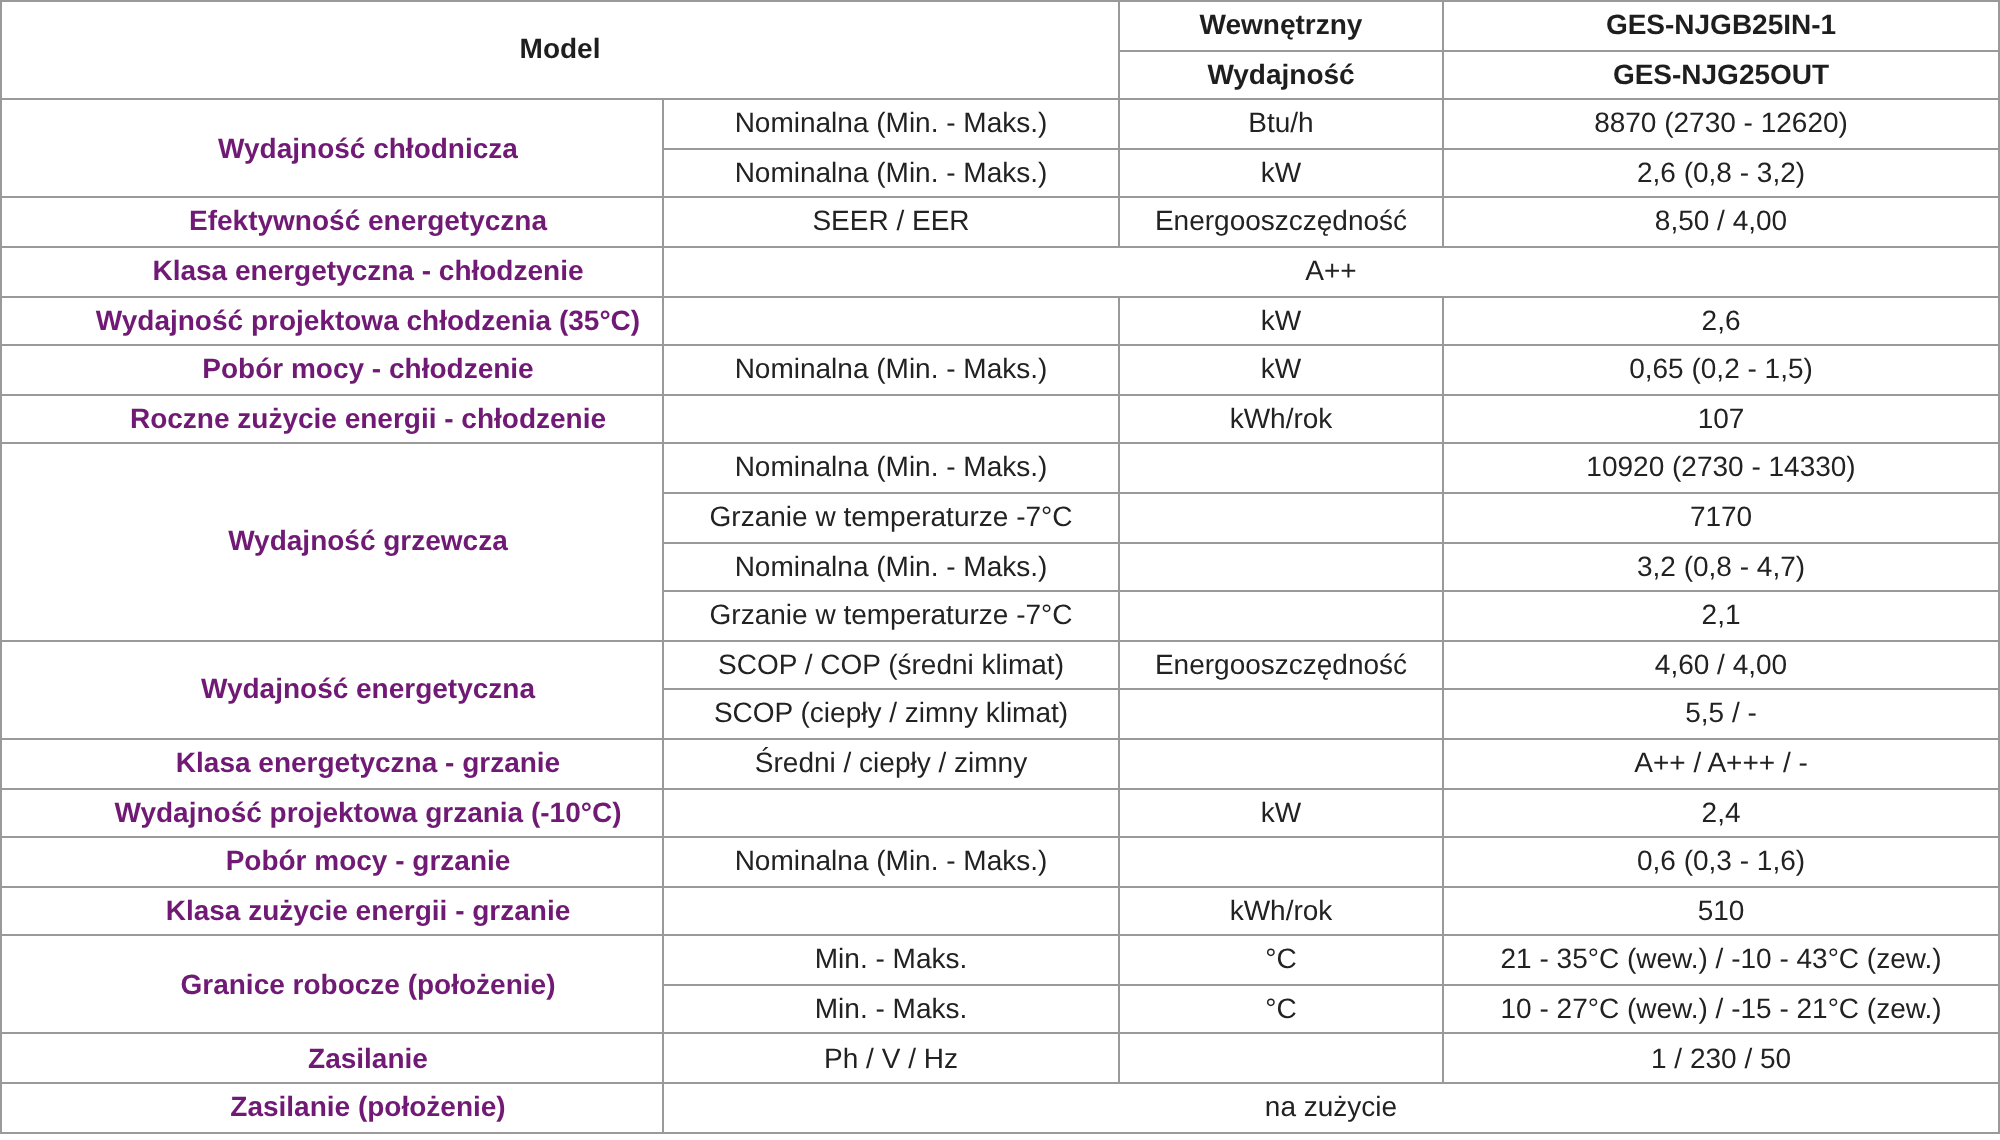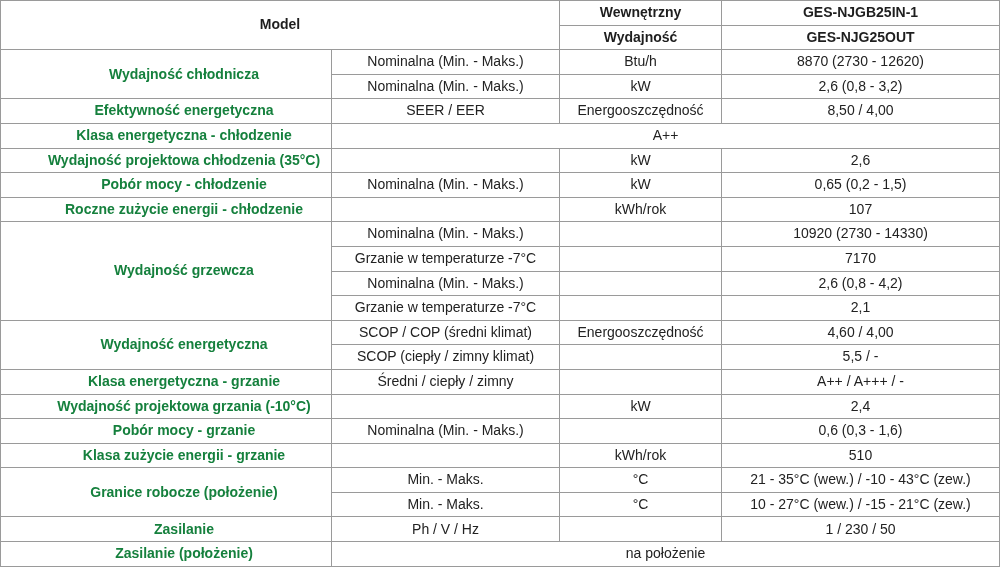--- a/index.html
+++ b/index.html
@@ -1,19 +1,19 @@
 <!DOCTYPE html>
 <html><head>
 <meta charset="utf-8">
 <style>
   html, body { margin:0; padding:0; background:#ffffff; }
   body { width:1000px; height:570px; overflow:hidden; font-family:"Liberation Sans", sans-serif; color:#222; }
   table { border-collapse:collapse; width:999px; table-layout:fixed; margin:0; }
   td { border:1px solid #9a9a9a; text-align:center; font-size:14px; height:23.6px; padding:0 4px; line-height:1.1; white-space:nowrap; }
-  td.lbl { font-weight:bold; color:#15803d;padding-left:40px; }
+  td.lbl { font-weight:bold; color:#701a75;padding-left:40px; }
   td.hdr { font-weight:bold; color:#1e1e1e; }
   col.c1 { width:331px; } col.c2 { width:228px; } col.c3 { width:162px; } col.c4 { width:278px; }
 </style>
 </head>
 <body>
 
 <table>
   <colgroup>
       <col class="c1">
       <col class="c2">
@@ -83,21 +83,21 @@
     <td>10920 (2730 - 14330)</td>
   </tr>
   <tr>
     <td>Grzanie w temperaturze -7°C</td>
     <td></td>
     <td>7170</td>
   </tr>
   <tr>
     <td>Nominalna (Min. - Maks.)</td>
     <td></td>
-    <td>2,6 (0,8 - 4,2)</td>
+    <td>3,2 (0,8 - 4,7)</td>
   </tr>
   <tr>
     <td>Grzanie w temperaturze -7°C</td>
     <td></td>
     <td>2,1</td>
   </tr>
 
   <tr>
     <td class="lbl" rowspan="2">Wydajność energetyczna</td>
     <td>SCOP / COP (średni klimat)</td>
@@ -152,16 +152,16 @@
 
   <tr>
     <td class="lbl">Zasilanie</td>
     <td>Ph / V / Hz</td>
     <td></td>
     <td>1 / 230 / 50</td>
   </tr>
 
   <tr>
     <td class="lbl">Zasilanie (położenie)</td>
-    <td colspan="3">na położenie</td>
+    <td colspan="3">na zużycie</td>
   </tr>
 </tbody>
   </table>
 
 </body></html>

